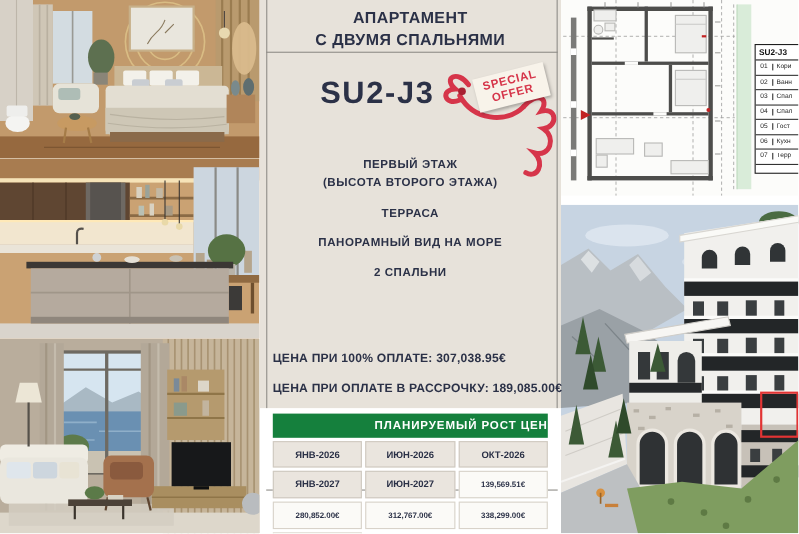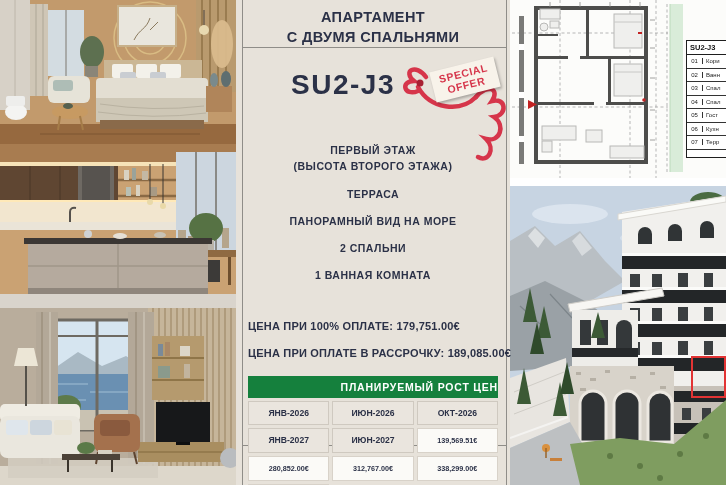--- a/index.html
+++ b/index.html
@@ -3,21 +3,21 @@
 <meta charset="utf-8">
 <style>
   html,body{margin:0;padding:0;background:#ffffff;font-family:"Liberation Sans",sans-serif;}
   .page{position:relative;width:726px;height:485px;overflow:hidden;display:flex;background:#fff;}
 
   
   .col-photos{flex:0 0 236px;width:236px;height:485px;display:flex;flex-direction:column;}
   .photo{overflow:hidden;line-height:0;}
 
   
-  .col-card{flex:0 0 274px;width:274px;height:485px;background:#e7e2da;position:relative;color:#2b3147;}
+  .col-card{flex:0 0 274px;width:274px;height:371px;background:#e7e2da;position:relative;color:#2b3147;}
   .vline-l{position:absolute;left:6px;top:0;bottom:0;border-left:1px solid #8f8d88;}
   .vline-r{position:absolute;right:3px;top:0;bottom:0;border-left:1px solid #8f8d88;}
   .hline-1{position:absolute;left:6px;right:3px;top:47px;border-top:1px solid #8f8d88;}
   .hline-2{position:absolute;left:6px;right:3px;top:445px;border-top:1px solid #8f8d88;}
 
   .card-title{padding-top:8px;text-align:center;font-weight:700;font-size:14.5px;letter-spacing:.4px;line-height:1.35;}
   .unit-row{position:relative;height:72px;margin-top:10px;}
   .unit-id{position:absolute;left:0;right:60px;top:12px;text-align:center;font-size:28px;font-weight:800;letter-spacing:1.5px;}
   .offer-ribbon{position:absolute;left:150px;top:-6px;width:124px;height:132px;z-index:1;}
   .offer-tag{position:absolute;left:196px;top:7px;transform:rotate(-14deg);background:#f8f3ea;color:#d6354a;
@@ -249,27 +249,26 @@
       </div>
     </div>
 
 
     <div class="features">
       <div class="feature">ПЕРВЫЙ ЭТАЖ
 (ВЫСОТА ВТОРОГО ЭТАЖА)</div>
       <div class="feature">ТЕРРАСА</div>
       <div class="feature">ПАНОРАМНЫЙ ВИД НА МОРЕ</div>
       <div class="feature">2 СПАЛЬНИ</div>
-      <div class="feature">1 ВАННАЯ КОМНАТА</div>
     </div>
 
     <div class="prices">
       <div class="price-line">
         <span>ЦЕНА ПРИ 100% ОПЛАТЕ:</span>
-        <span>179,751.00€</span>
+        <span>307,038.95€</span>
       </div>
       <div class="price-line">
         <span>ЦЕНА ПРИ ОПЛАТЕ В РАССРОЧКУ:</span>
         <span>189,085.00€</span>
       </div>
     </div>
 
     <div class="growth">
       <div class="growth-title">ПЛАНИРУЕМЫЙ РОСТ ЦЕН</div>
       <div class="growth-grid">

